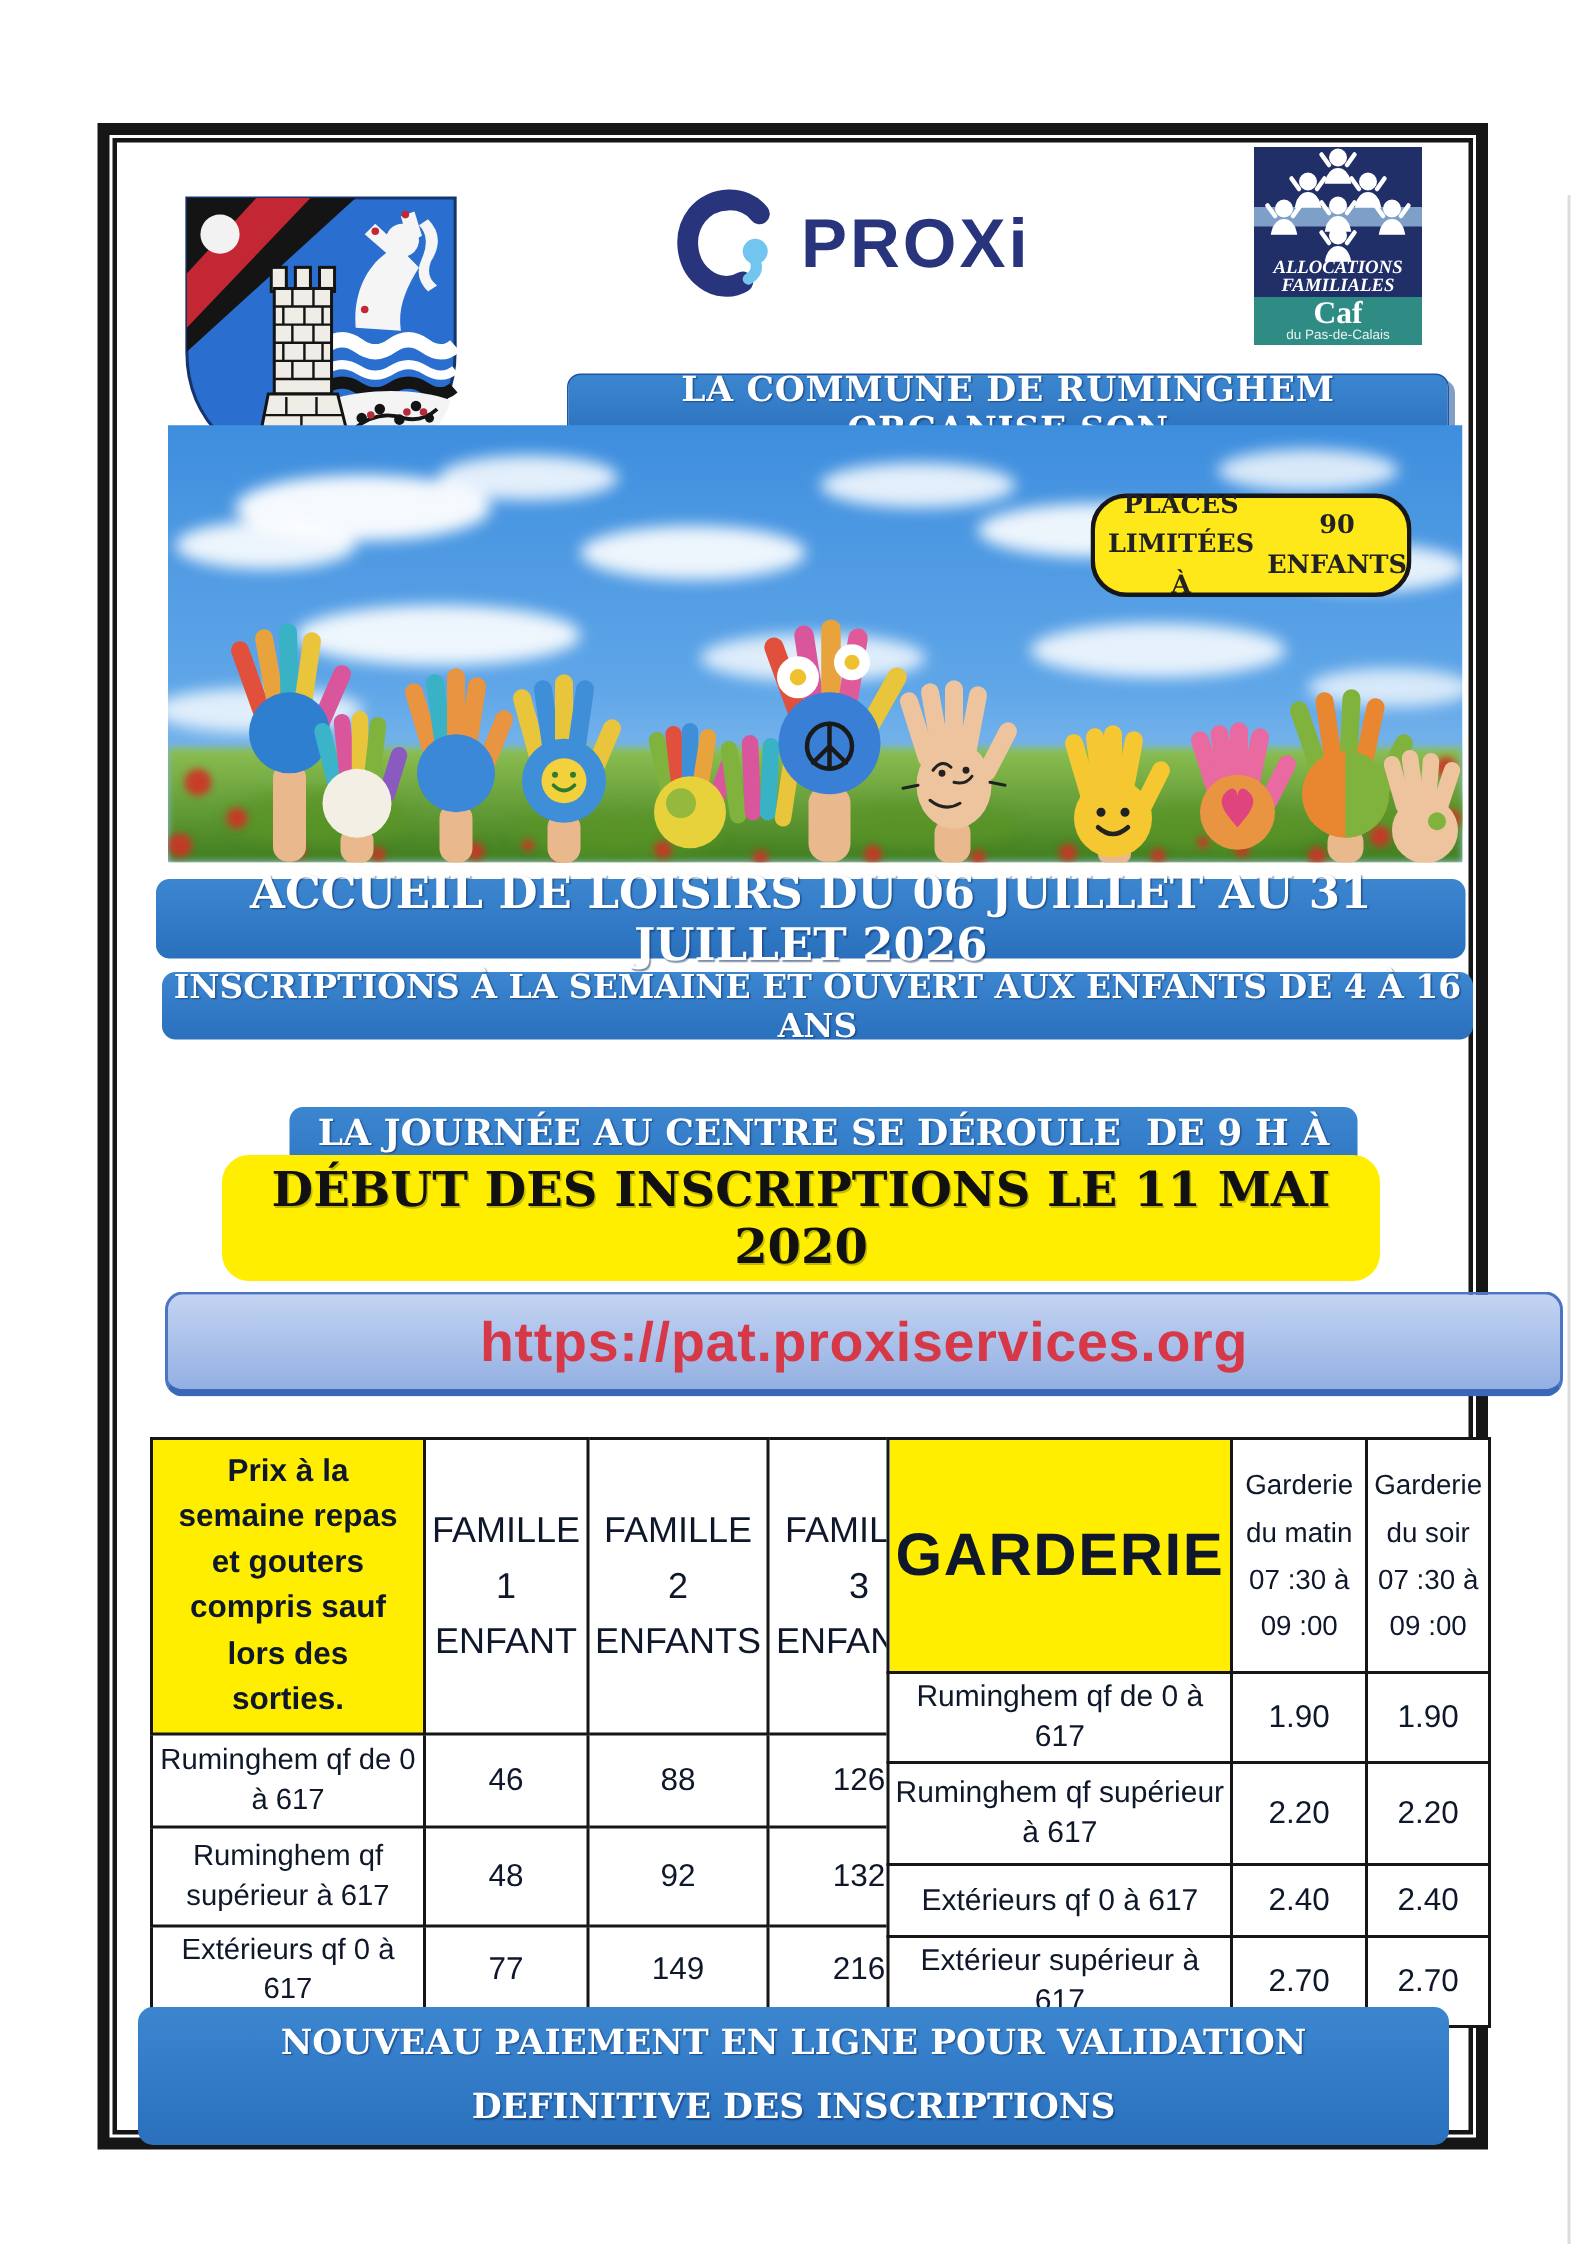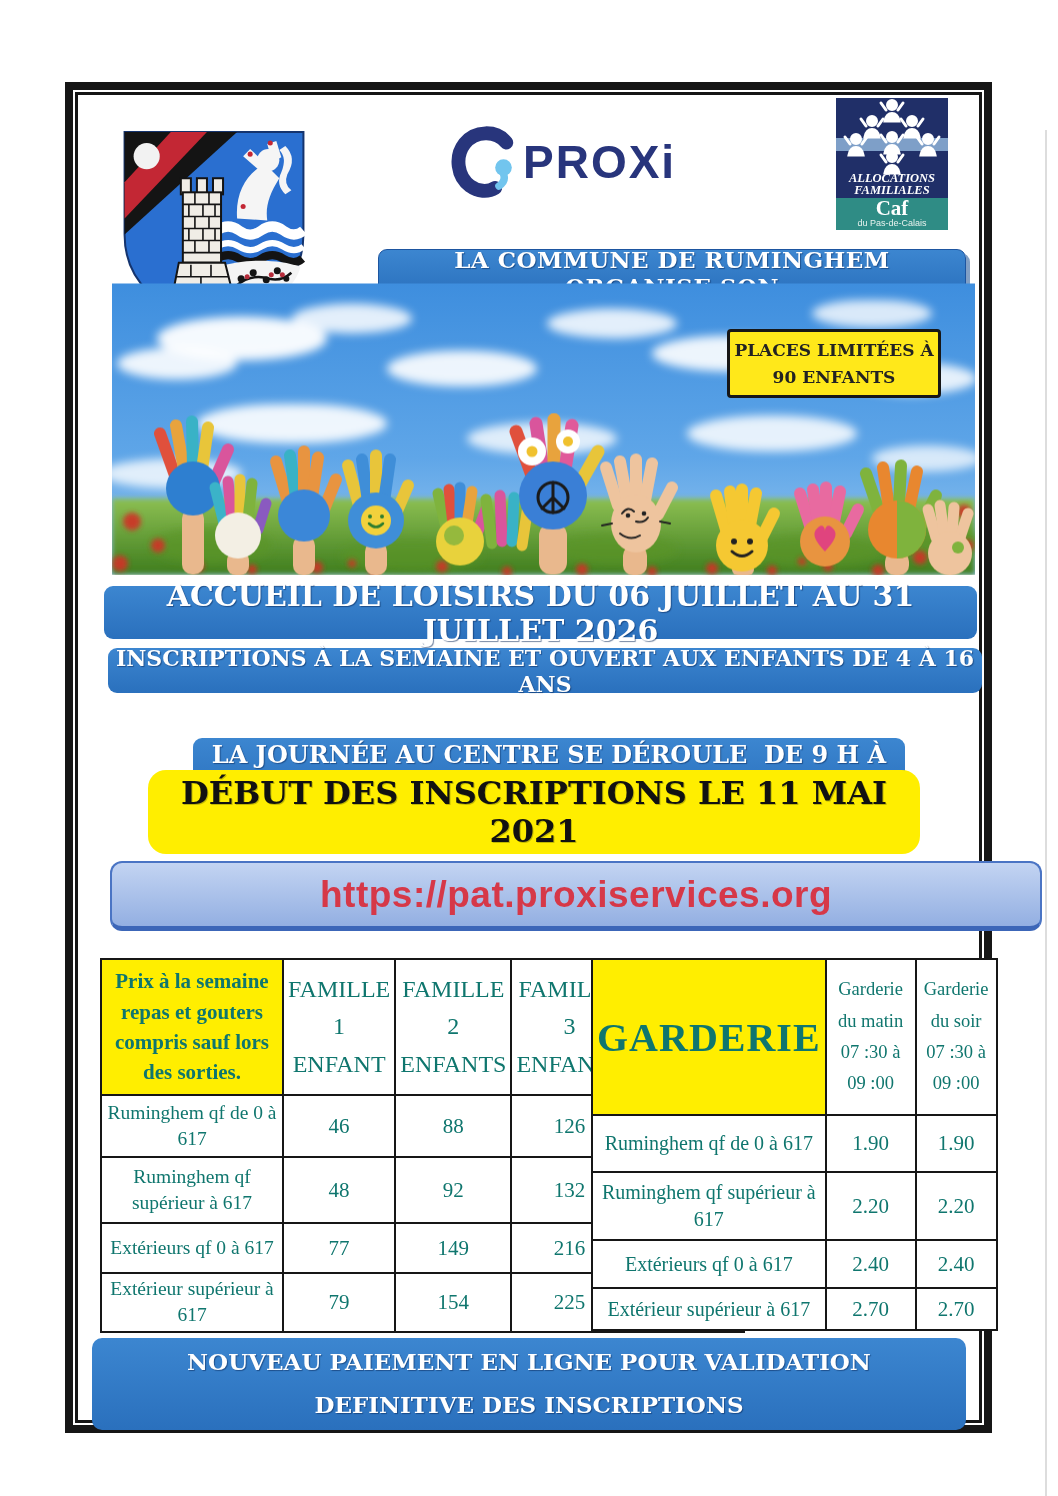--- a/index.html
+++ b/index.html
@@ -5,53 +5,53 @@
   html,body{margin:0;padding:0;}
   body{width:1058px;height:1496px;position:relative;background:#ffffff;overflow:hidden;
        font-family:"Liberation Sans",sans-serif;}
   .abs{position:absolute;}
   
   .frame{left:65px;top:82px;width:927px;height:1351px;border:8px solid #161616;box-sizing:border-box;}
   .frame-inner{position:absolute;inset:2px;border:3px solid #161616;}
   .scan-line{left:1045px;top:130px;width:2px;height:1366px;background:#cfcfcf;opacity:.7;}
 
   
-  .proxi{left:448px;top:120px;width:290px;height:84px;display:flex;align-items:center;gap:1px;}
+  .proxi{left:448px;top:120px;width:290px;height:84px;display:flex;align-items:center;gap:12px;}
   .proxi-text{font-size:46px;font-weight:bold;color:#28357c;letter-spacing:2px;}
   .caf{left:836px;top:98px;width:112px;height:136px;}
 
   
   .banner{display:flex;align-items:center;justify-content:center;text-align:center;box-sizing:border-box;}
   .blue-banner{background:linear-gradient(#3c86d0,#2a70bd);color:#ffffff;
        font-family:"DejaVu Serif",serif;font-weight:bold;border-radius:9px;
        text-shadow:1px 1px 1px rgba(10,40,90,.55);}
   .commune{left:378px;top:249px;width:588px;height:48px;font-size:23px;letter-spacing:.5px;
        box-shadow:4px 4px 0 rgba(25,80,150,.55);border:1px solid #1d55a0;}
   .places{left:727px;top:329px;width:214px;height:69px;background:#ffe81a;border:3px solid #161616;
-       border-radius:4px;font-family:"DejaVu Serif",serif;font-weight:bold;color:#222;
-       font-size:17px;line-height:1.55;flex-direction:column;}
+       border-radius:24px;font-family:"DejaVu Serif",serif;font-weight:bold;color:#222;
+       font-size:17px;line-height:1.55;flex-direction:row;}
   .b1{left:104px;top:586px;width:873px;height:53px;font-size:30px;}
   .b2{left:108px;top:648px;width:874px;height:45px;font-size:22px;}
   .b3{left:193px;top:698px;width:712px;height:62px;font-size:24px;white-space:pre-wrap;margin-top:40px;}
   .debut{left:148px;top:770px;width:772px;height:84px;background:#ffee00;border-radius:18px;
        font-family:"DejaVu Serif",serif;font-weight:bold;color:#111;font-size:32px;
        text-shadow:1px 1px 0 rgba(120,120,0,.45);}
   .urlbar{left:110px;top:861px;width:932px;height:70px;border-radius:12px;
        background:linear-gradient(#c3d4f2,#93afe2);border:2px solid #4a74c4;border-bottom:5px solid #3c66b8;}
   .urlbar span{font-size:37px;font-weight:bold;color:#d63848;letter-spacing:.5px;}
   .paiement{left:92px;top:1338px;width:874px;height:92px;font-size:23px;line-height:1.85;
        border-radius:10px;padding:0 36px;}
 
   
   .photo{left:112px;top:283px;width:863px;height:292px;}
 
   
   table{border-collapse:collapse;table-layout:fixed;position:absolute;background:#fff;}
   td,th{border:2.5px solid #161616;text-align:center;vertical-align:middle;padding:2px 4px;
-        font-family:Liberation Serif, serif;color:#0f766e;font-weight:normal;overflow:hidden;}
+        font-family:Liberation Sans, sans-serif;color:#0f172a;font-weight:normal;overflow:hidden;}
   .price-table{left:100px;top:958px;}
   .yellow-cell{background:#ffee00;font-weight:bold;font-size:21px;line-height:1.45;padding:6px 10px;}
   .fam-head{font-size:24px;line-height:1.55;margin-top:24px;}
   .fam-head span{display:block;}
   .row-label{font-size:19.5px;line-height:1.35;}
   .val{font-size:21px;}
   .garderie-table{left:591px;top:958px;}
   .garderie-title{background:#ffee00;font-size:40px;letter-spacing:1px;font-weight:600;}
   .gard-head{font-size:18.5px;line-height:1.7;}
   .gard-head span{display:block;}
@@ -374,21 +374,21 @@
 <div class="abs banner blue-banner b1">
   <span>ACCUEIL DE LOISIRS DU 06 JUILLET AU 31 JUILLET 2026</span>
 </div>
 <div class="abs banner blue-banner b2">
   <span>INSCRIPTIONS À LA SEMAINE ET OUVERT AUX ENFANTS DE 4 À 16 ANS</span>
 </div>
 <div class="abs banner blue-banner b3">
   <span style="white-space:pre-wrap">LA JOURNÉE AU CENTRE SE DÉROULE  DE 9 H À 17 H</span>
 </div>
 <div class="abs banner debut">
-  <span>DÉBUT DES INSCRIPTIONS LE 11 MAI 2021</span>
+  <span>DÉBUT DES INSCRIPTIONS LE 11 MAI 2020</span>
 </div>
 <div class="abs banner urlbar">
   <span>https://pat.proxiservices.org</span>
 </div>
 
 <table class="price-table">
   <colgroup>
       <col style="width:182px">
       <col style="width:73px">
       <col style="width:73px">

